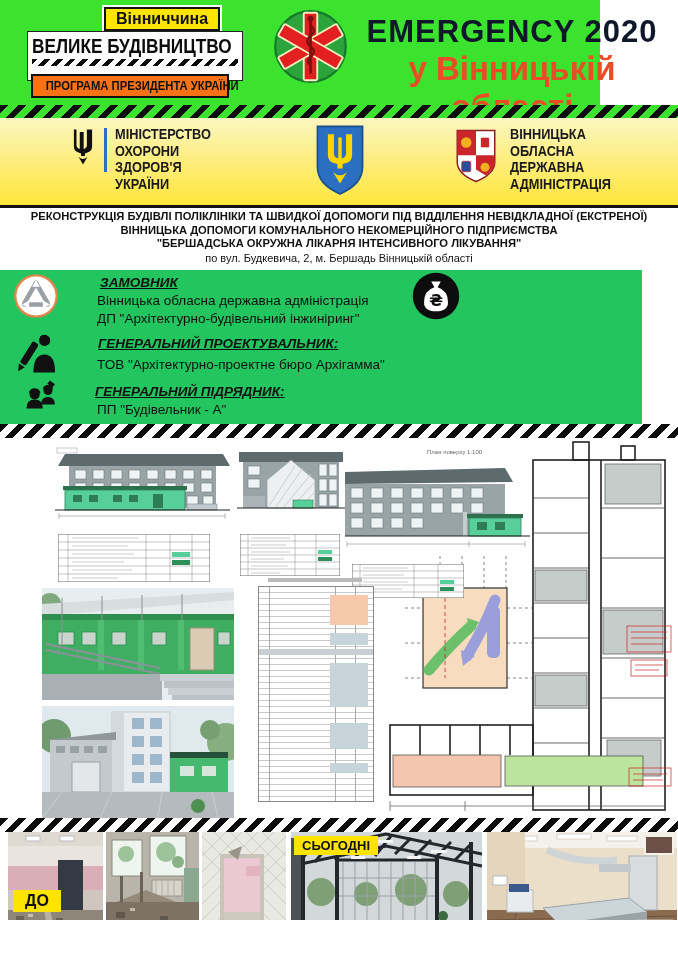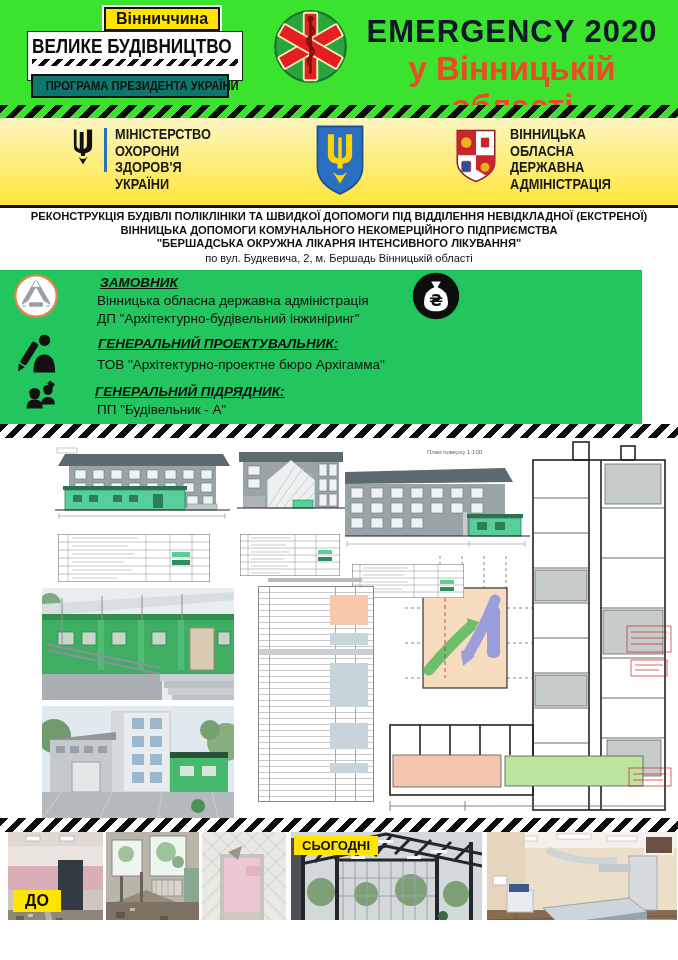--- a/index.html
+++ b/index.html
@@ -1,32 +1,32 @@
 <!DOCTYPE html>
 <html><head>
 <meta charset="utf-8">
 <style>
   html,body{margin:0;padding:0;background:#888;}
   .poster{position:relative;width:678px;height:960px;margin:0 auto;background:#fff;
           font-family:"Liberation Sans",sans-serif;overflow:hidden;color:#111;}
   .abs{position:absolute;}
 
   
-  .hdr{position:absolute;left:0;top:0;width:678px;height:105px;background:#3ce32e;}
+  .hdr{position:absolute;left:0;top:0;width:600px;height:105px;background:#3ce32e;}
   .hazard{background:repeating-linear-gradient(135deg,#0c0c0c 0 6px,transparent 6px 13px);}
   .hazard1{position:absolute;left:0;top:105px;width:678px;height:13px;background-color:#3ce32e;}
   .hz-div{position:absolute;left:0;width:678px;height:14px;background-color:#fff;}
 
   .badge-region{position:absolute;left:104px;top:7px;padding:1px 10px;background:#ffe400;
     border:2px solid #111;box-shadow:0 0 0 2px #fff;font-weight:bold;font-size:16px;color:#111;}
   .bb-box{position:absolute;left:27px;top:31px;width:206px;background:#fff;border:1px solid #222;padding:2px 4px 12px;}
   .bb-title{font-weight:900;font-size:20.5px;color:#0d0d0d;white-space:nowrap;
     transform:scaleX(.84);transform-origin:left center;}
   .bb-hz{height:7px;margin:1px 0 2px;background:repeating-linear-gradient(135deg,#0c0c0c 0 4px,transparent 4px 9px);}
-  .badge-prog{position:absolute;left:31px;top:74px;width:190px;background:#0f766e;border:2px solid #111;
+  .badge-prog{position:absolute;left:31px;top:74px;width:190px;background:#f97316;border:2px solid #111;
     text-align:center;font-weight:bold;font-size:12.5px;padding:3px 2px;transform-origin:left top;}
   .badge-prog span{display:inline-block;transform:scaleX(.9);white-space:nowrap;}
 
   .em-title{position:absolute;left:362px;top:14px;width:300px;text-align:center;
     font-weight:bold;font-size:31px;color:#0f172a;letter-spacing:1px;}
   .em-sub{position:absolute;left:362px;top:50px;width:300px;text-align:center;
     font-weight:bold;font-size:33px;color:#ea4d26;}
 
   
   .yellow-band{position:absolute;left:0;top:118px;width:678px;height:87px;

